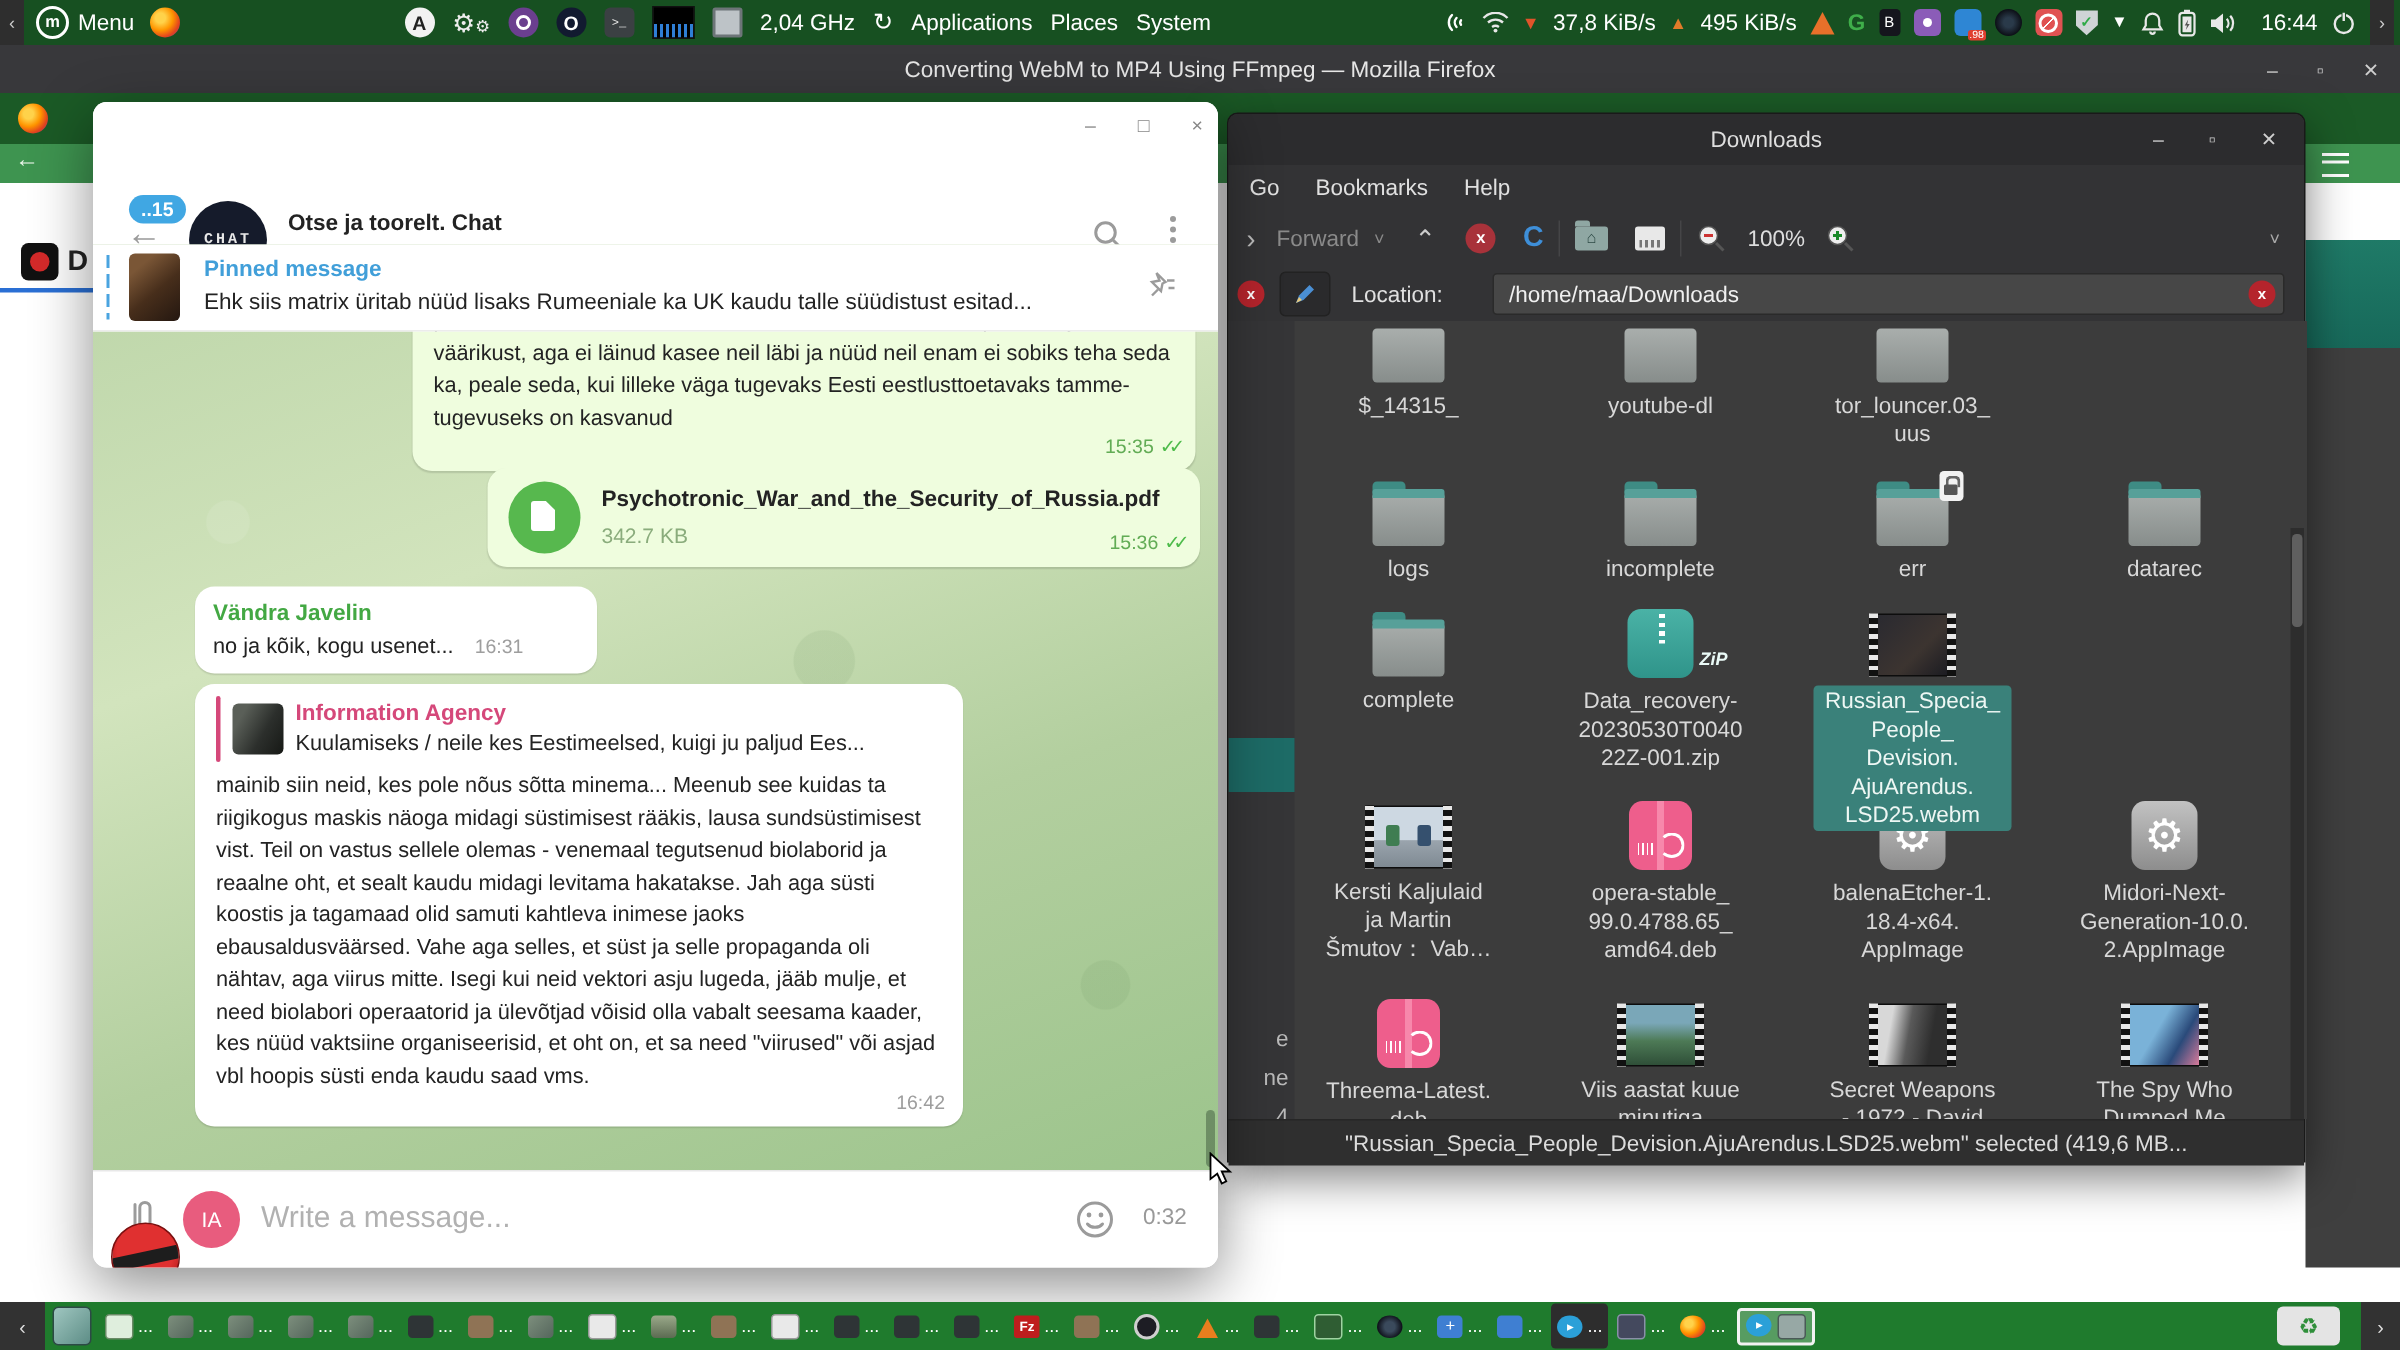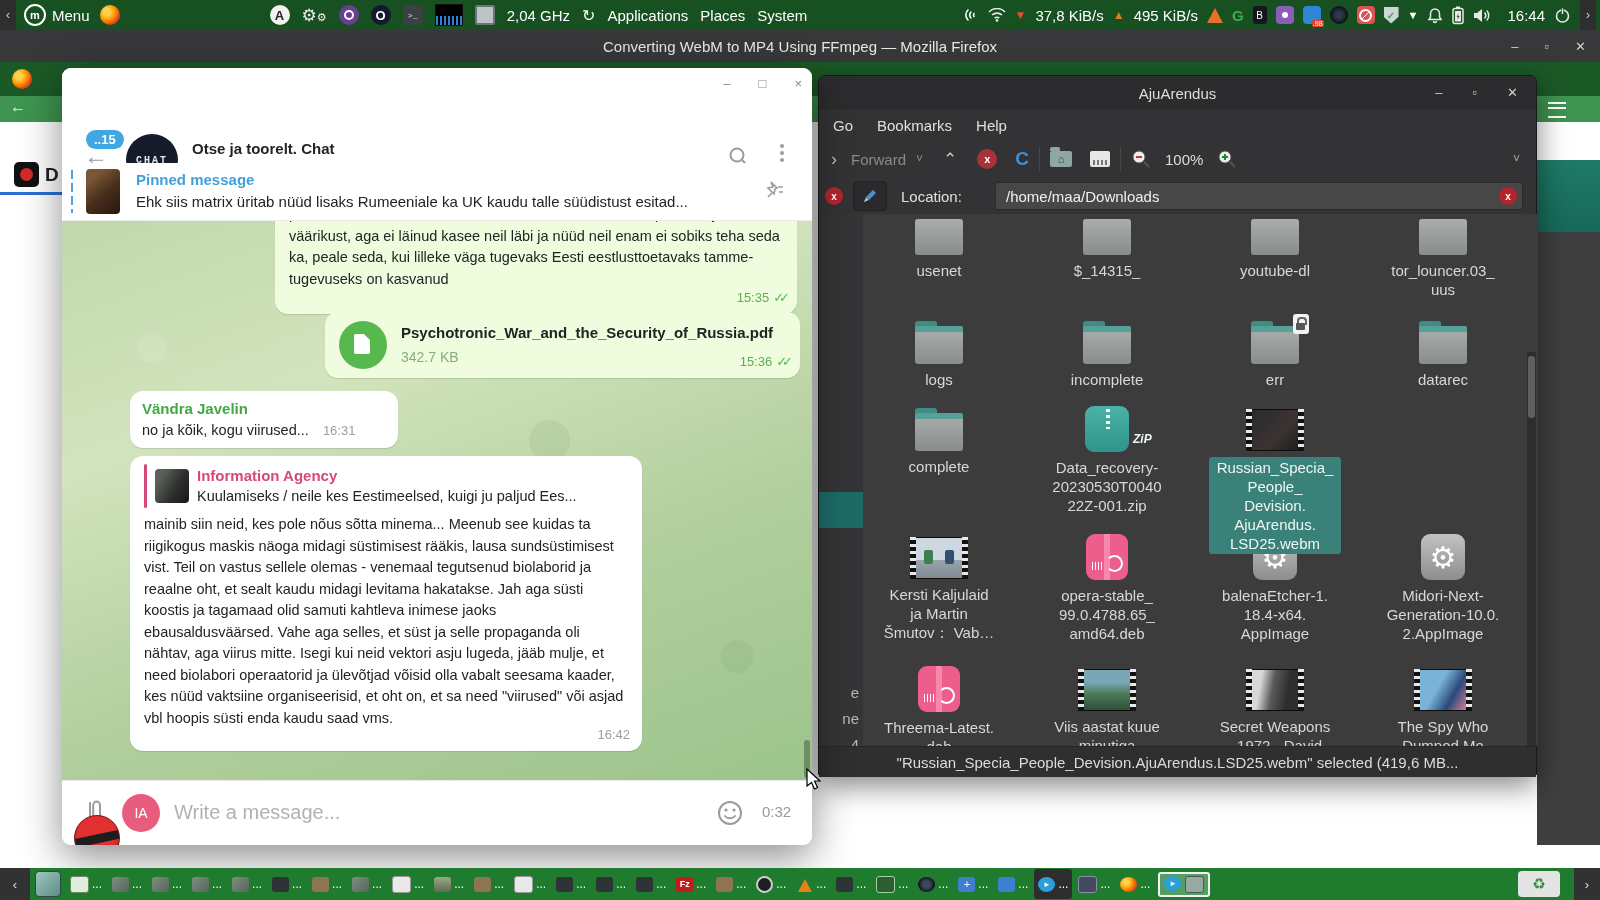--- a/index.html
+++ b/index.html
@@ -216,21 +216,21 @@
         <span class="sort-other">Newest</span>
         <span class="sort-other">Oldest</span>
       </div>
     </div>
     <div id="ff-teal-banner"></div>
     <div id="ff-right-page"></div>
   </div>
 
   <div id="fm">
     <div id="fm-titlebar">
-      <span>AjuArendus</span>
+      <span>Downloads</span>
       <div class="winbtns" style="right:18px;gap:30px;">
         <span>–</span>
         <span>▫</span>
         <span>✕</span>
       </div>
     </div>
     <div id="fm-menubar">
       <span>Go</span>
       <span>Bookmarks</span>
       <span>Help</span>
@@ -283,24 +283,20 @@
         <div id="fm-sidebar-sel"></div>
         <span class="side-frag" style="top:470px;">e</span>
         <span class="side-frag" style="top:496px;">ne</span>
         <span class="side-frag" style="top:522px;">4</span>
 
       </div>
 
       <div class="frow" style="top:5px;">
         <div class="fcell plain">
             <div class="fi-folder"></div>
-            <div class="flabel">usenet</div>
-          </div>
-        <div class="fcell plain">
-            <div class="fi-folder"></div>
             <div class="flabel">$_14315_</div>
           </div>
         <div class="fcell plain">
             <div class="fi-folder"></div>
             <div class="flabel">youtube-dl</div>
           </div>
         <div class="fcell plain">
             <div class="fi-folder"></div>
             <div class="flabel">tor_louncer.03_
 uus</div>
@@ -458,21 +454,21 @@
           <div style="color:#8aac7c;font-size:14px;margin-top:4px;">342.7 KB</div>
         </div>
         <span class="time-corner">
             <span class="msg-time">15:36</span>
             <span class="ticks">✓✓</span>
           </span>
       </div>
 
       <div class="bubble in" style="left:68px;top:228px;width:268px;padding:7px 12px;box-sizing:border-box;">
         <div class="sender-green">Vändra Javelin</div>
-        <div><span>no ja kõik, kogu viirused...</span>
+        <div><span>no ja kõik, kogu usenet...</span>
           <span class="msg-time grey" style="margin-left:10px;">16:31</span></div>
       </div>
 
       <div class="bubble in" style="left:68px;top:293px;width:512px;padding:8px 14px 22px 14px;box-sizing:border-box;">
         <div class="reply-quote">
           <div class="reply-bar"></div>
           <div class="reply-thumb"></div>
           <div>
             <div class="sender-pink">Information Agency</div>
             <div class="reply-text">Kuulamiseks / neile kes Eestimeelsed,  kuigi ju paljud Ees...</div>

